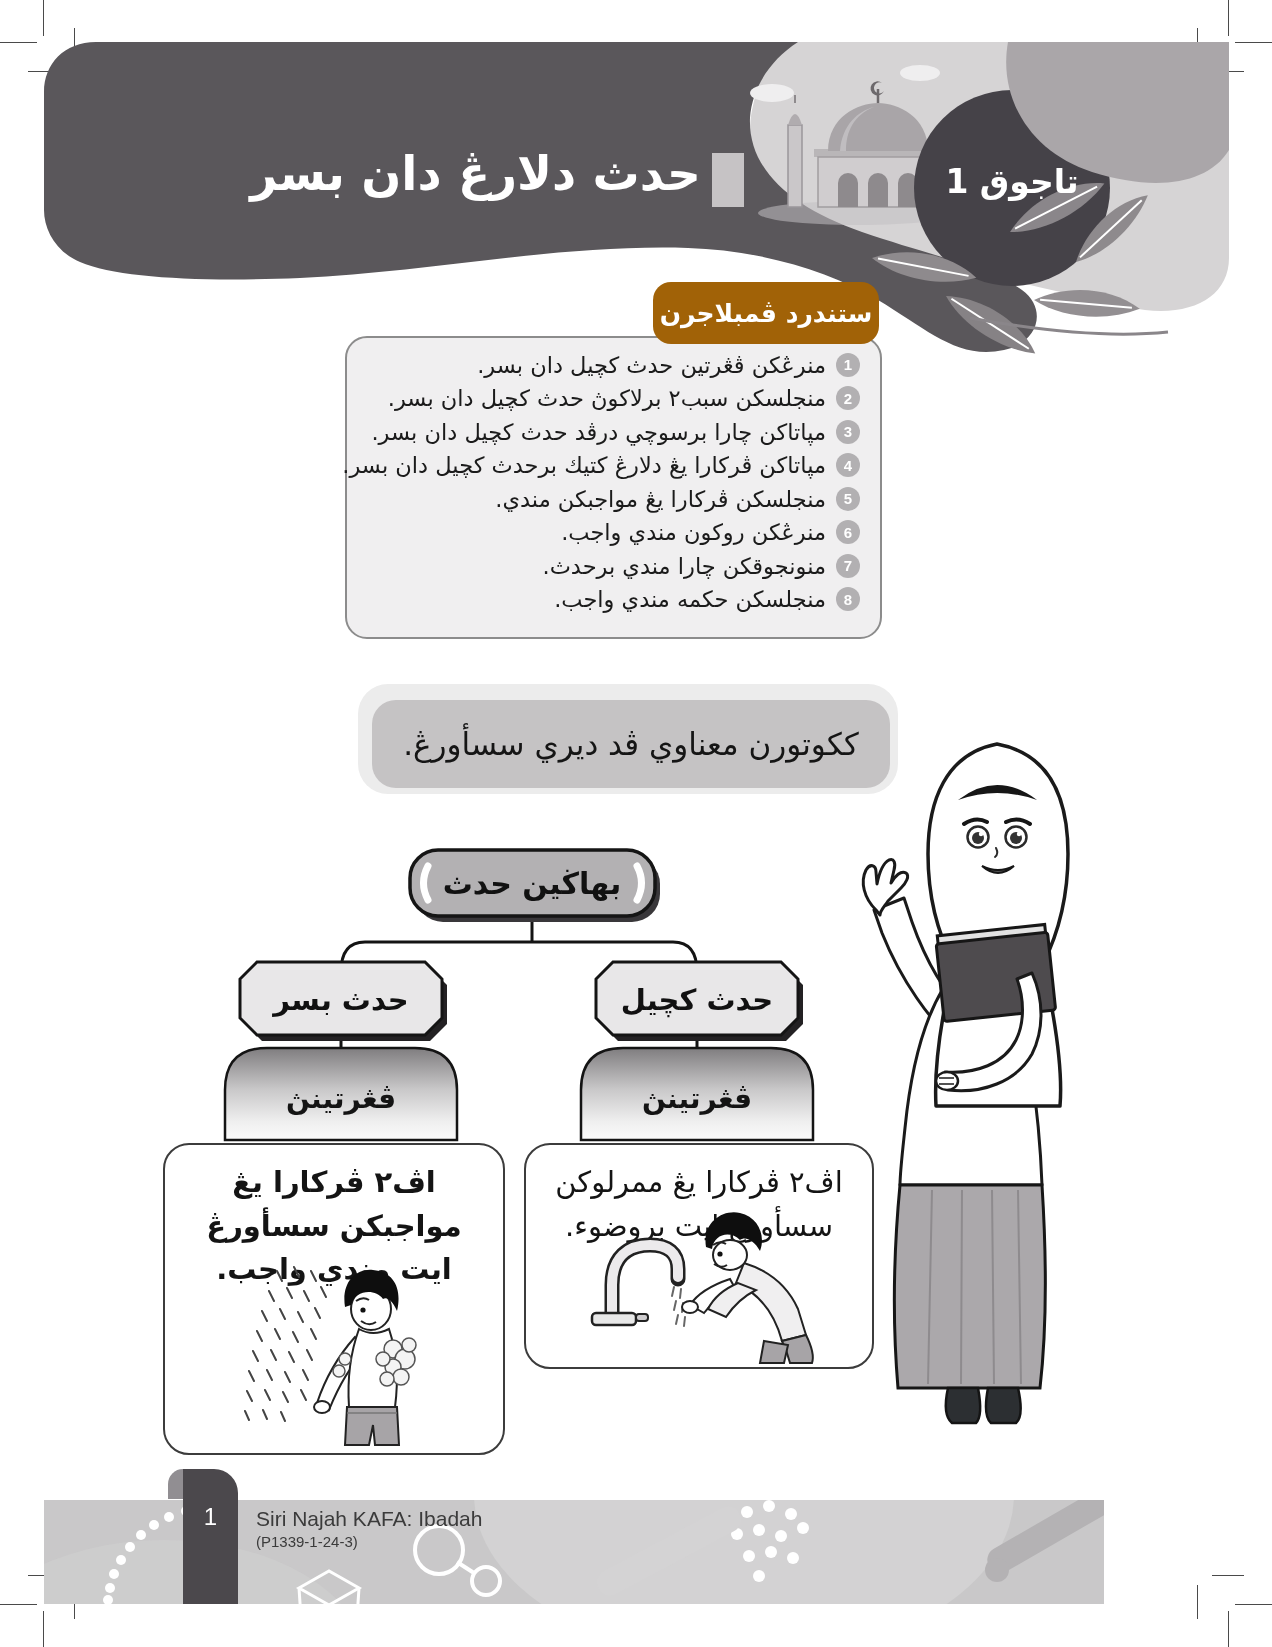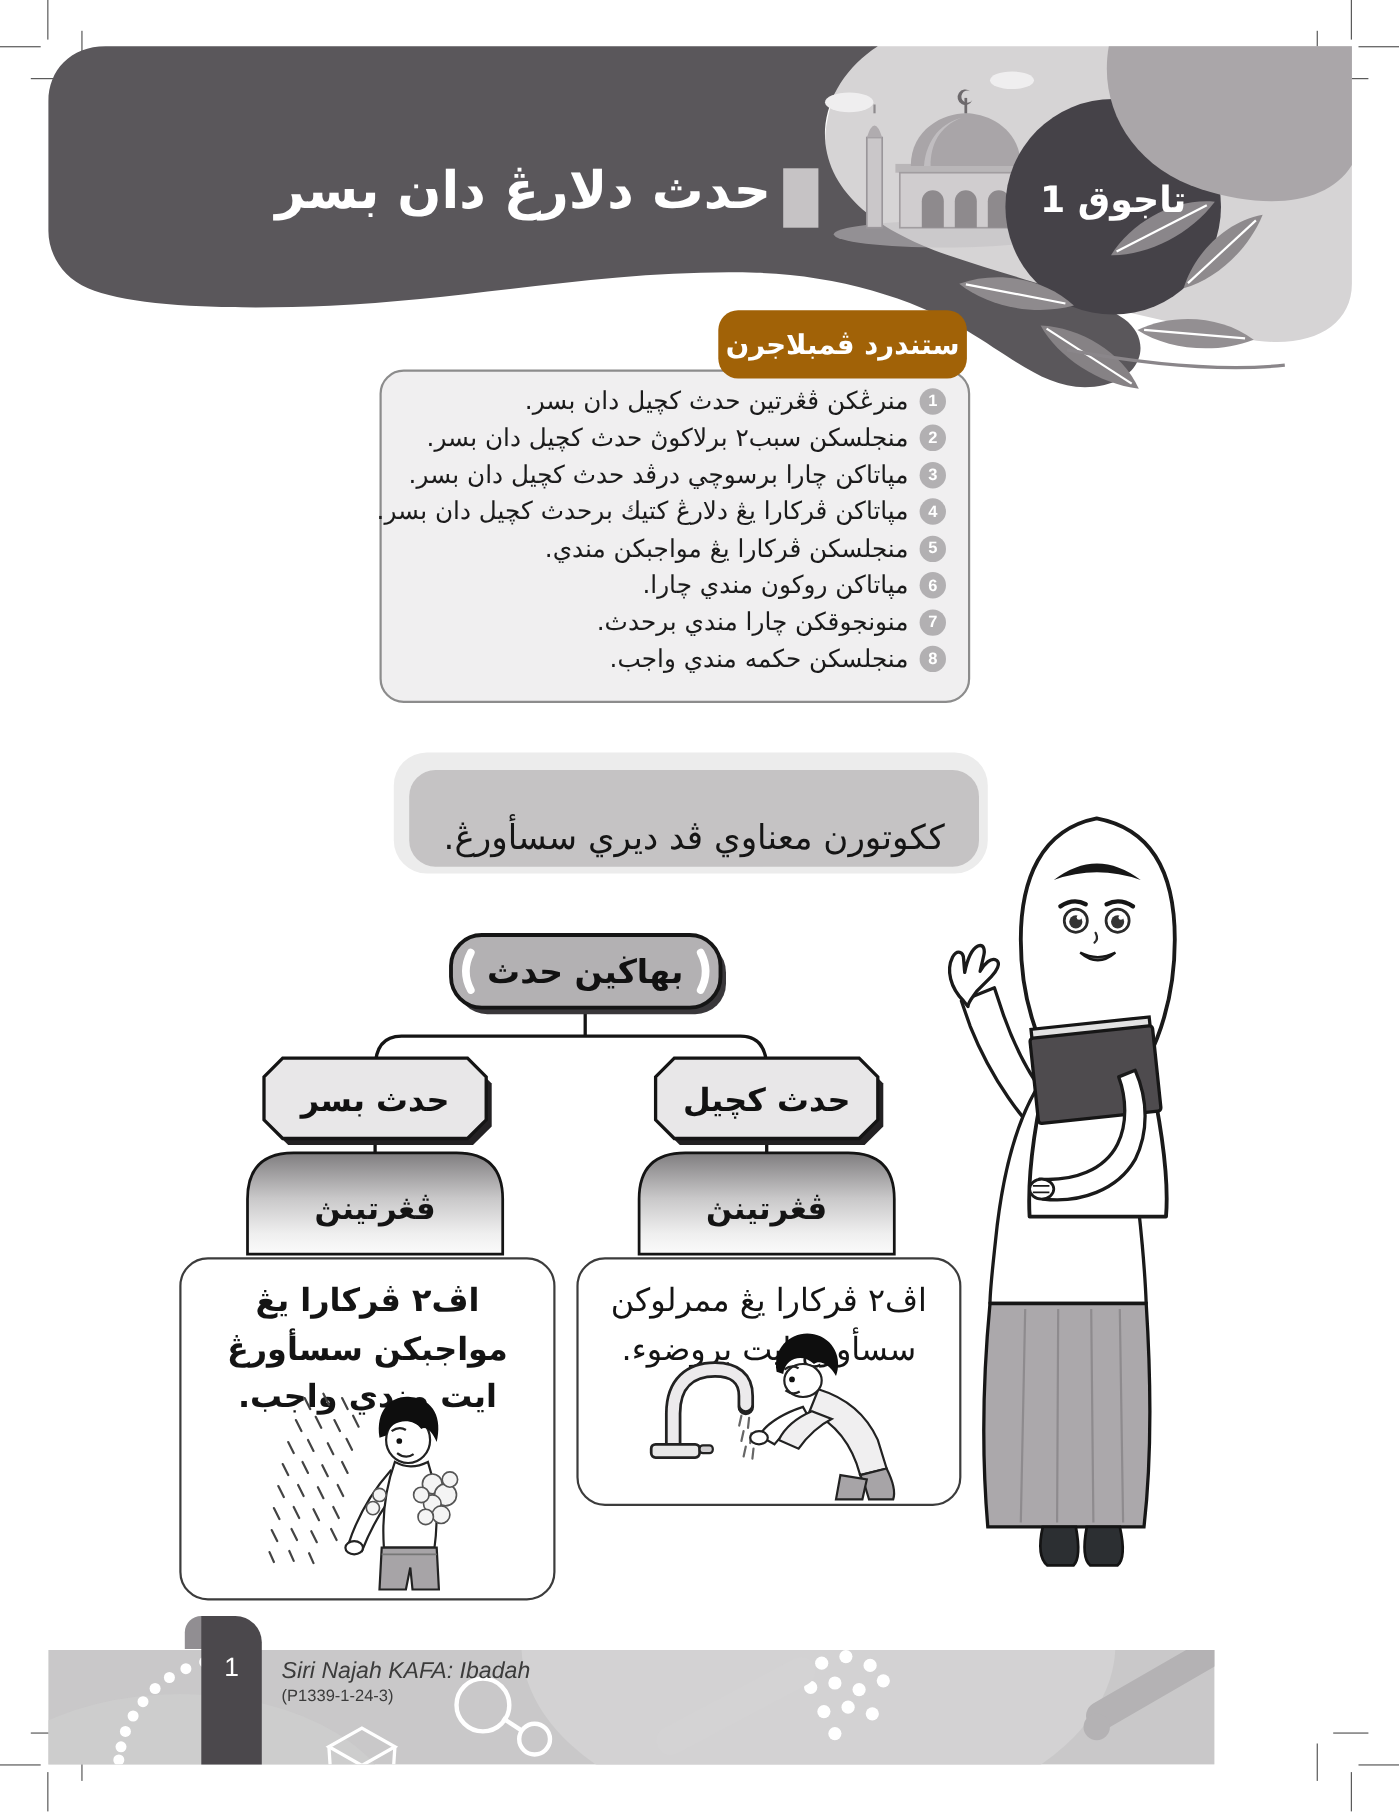--- a/index.html
+++ b/index.html
@@ -23,21 +23,21 @@
   .ls-item{display:flex;align-items:center;height:33.5px;gap:10px;direction:rtl;}
   .ls-num{flex:none;width:24px;height:24px;border-radius:50%;background:#b2b0b2;color:#fff;
           font-size:15px;font-weight:bold;display:flex;align-items:center;justify-content:center;
           direction:ltr;font-family:"Liberation Sans",sans-serif;}
   .ls-text{font-size:22.5px;white-space:nowrap;}
   
   .def-outer{position:absolute;left:358px;top:684px;width:540px;height:110px;background:#ececec;
              border-radius:30px;z-index:3;}
   .def-box{position:absolute;left:372px;top:700px;width:518px;height:88px;background:#c5c3c4;
            border-radius:24px;z-index:4;display:flex;align-items:flex-end;justify-content:center;
-           padding-bottom:8px;box-sizing:border-box;}
+           padding-bottom:26px;box-sizing:border-box;}
   .def-body{font-size:31px;direction:rtl;color:#151515;}
   .def-pill{position:absolute;left:437px;top:666px;width:240px;height:52px;background:#dbd9da;
             border-radius:26px;z-index:5;display:flex;align-items:center;justify-content:center;
             font-size:29px;font-weight:bold;direction:rtl;color:#141414;}
   
   .flowchart{position:absolute;left:150px;top:830px;z-index:4;}
   .flowchart text{font-family:"DejaVu Sans","Liberation Sans",sans-serif;font-weight:bold;
                   direction:rtl;}
   
   .desc-box{position:absolute;background:#fff;border:2px solid #3c3c3c;border-radius:26px;
@@ -55,21 +55,21 @@
   .band-blob{position:absolute;border-radius:50%;}
   .rod{position:absolute;height:26px;border-radius:13px;}
   .bookmark{position:absolute;left:168px;top:1469px;width:70px;height:135px;z-index:3;}
   .bm-flap{position:absolute;left:0;top:0;width:46px;height:30px;background:#918e92;
            border-radius:15px 0 0 0;}
   .bm-main{position:absolute;left:15px;top:0;width:55px;height:135px;background:#4b484c;
            border-radius:0 24px 0 0;display:flex;justify-content:center;}
   .bm-num{margin-top:34px;color:#fff;font-size:24px;font-family:"Liberation Sans",sans-serif;}
   .footer-text{position:absolute;left:256px;top:1507px;z-index:3;
                font-family:"Liberation Sans",sans-serif;color:#3b3b3b;}
-  .footer-series{font-size:21px;font-style:italic;}
+  .footer-series{font-size:21px;}
   .footer-code{font-size:15px;margin-top:2px;}
   .dot{position:absolute;border-radius:50%;background:#fff;}
 </style>
 </head>
 <body>
 
 <div class="page">
 
   <div>
     <div class="cm" style="left:43px;top:0;width:1px;height:36px"></div>
@@ -168,21 +168,21 @@
     <div class="ls-item">
       <span class="ls-num">4</span>
       <span class="ls-text">مڽاتاكن ڤركارا يڠ دلارڠ كتيك برحدث كچيل دان بسر.</span>
     </div>
     <div class="ls-item">
       <span class="ls-num">5</span>
       <span class="ls-text">منجلسكن ڤركارا يڠ مواجبكن مندي.</span>
     </div>
     <div class="ls-item">
       <span class="ls-num">6</span>
-      <span class="ls-text">مڽاتاكن روكون مندي چارا.</span>
+      <span class="ls-text">منرڠكن روكون مندي واجب.</span>
     </div>
     <div class="ls-item">
       <span class="ls-num">7</span>
       <span class="ls-text">منونجوقكن چارا مندي برحدث.</span>
     </div>
     <div class="ls-item">
       <span class="ls-num">8</span>
       <span class="ls-text">منجلسكن حكمه مندي واجب.</span>
     </div>
   </div>

